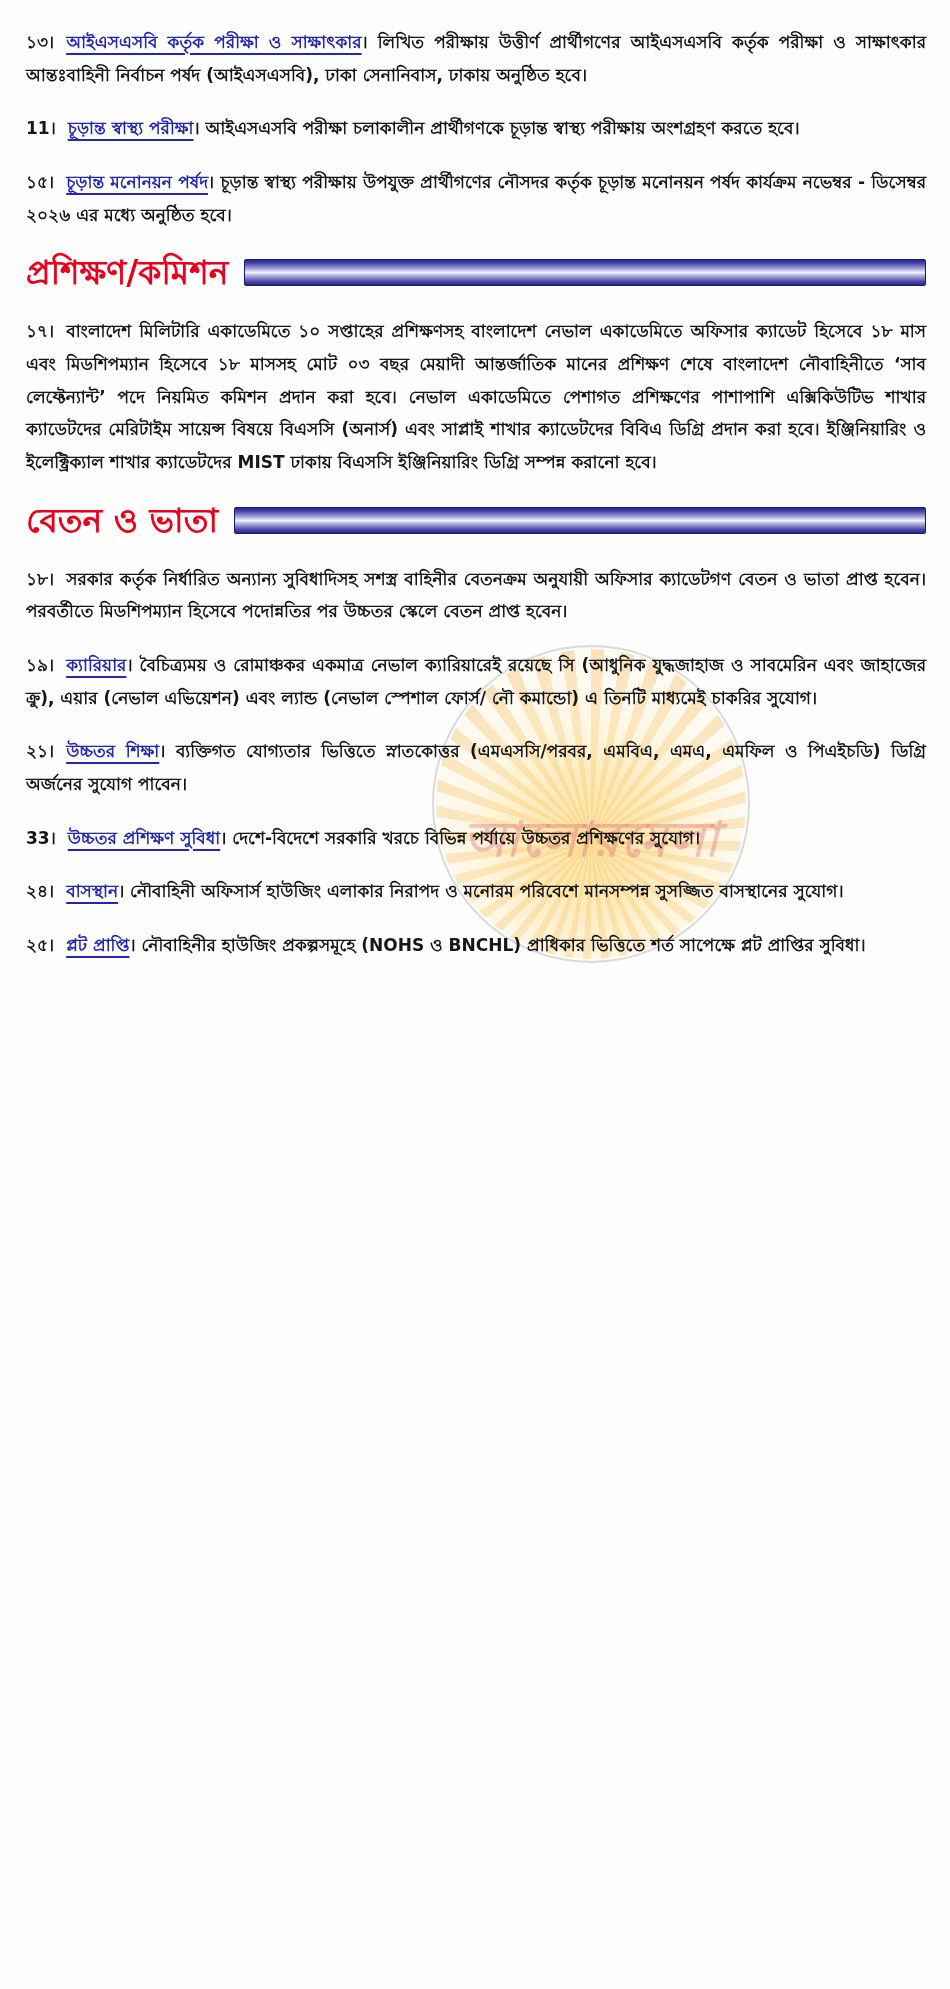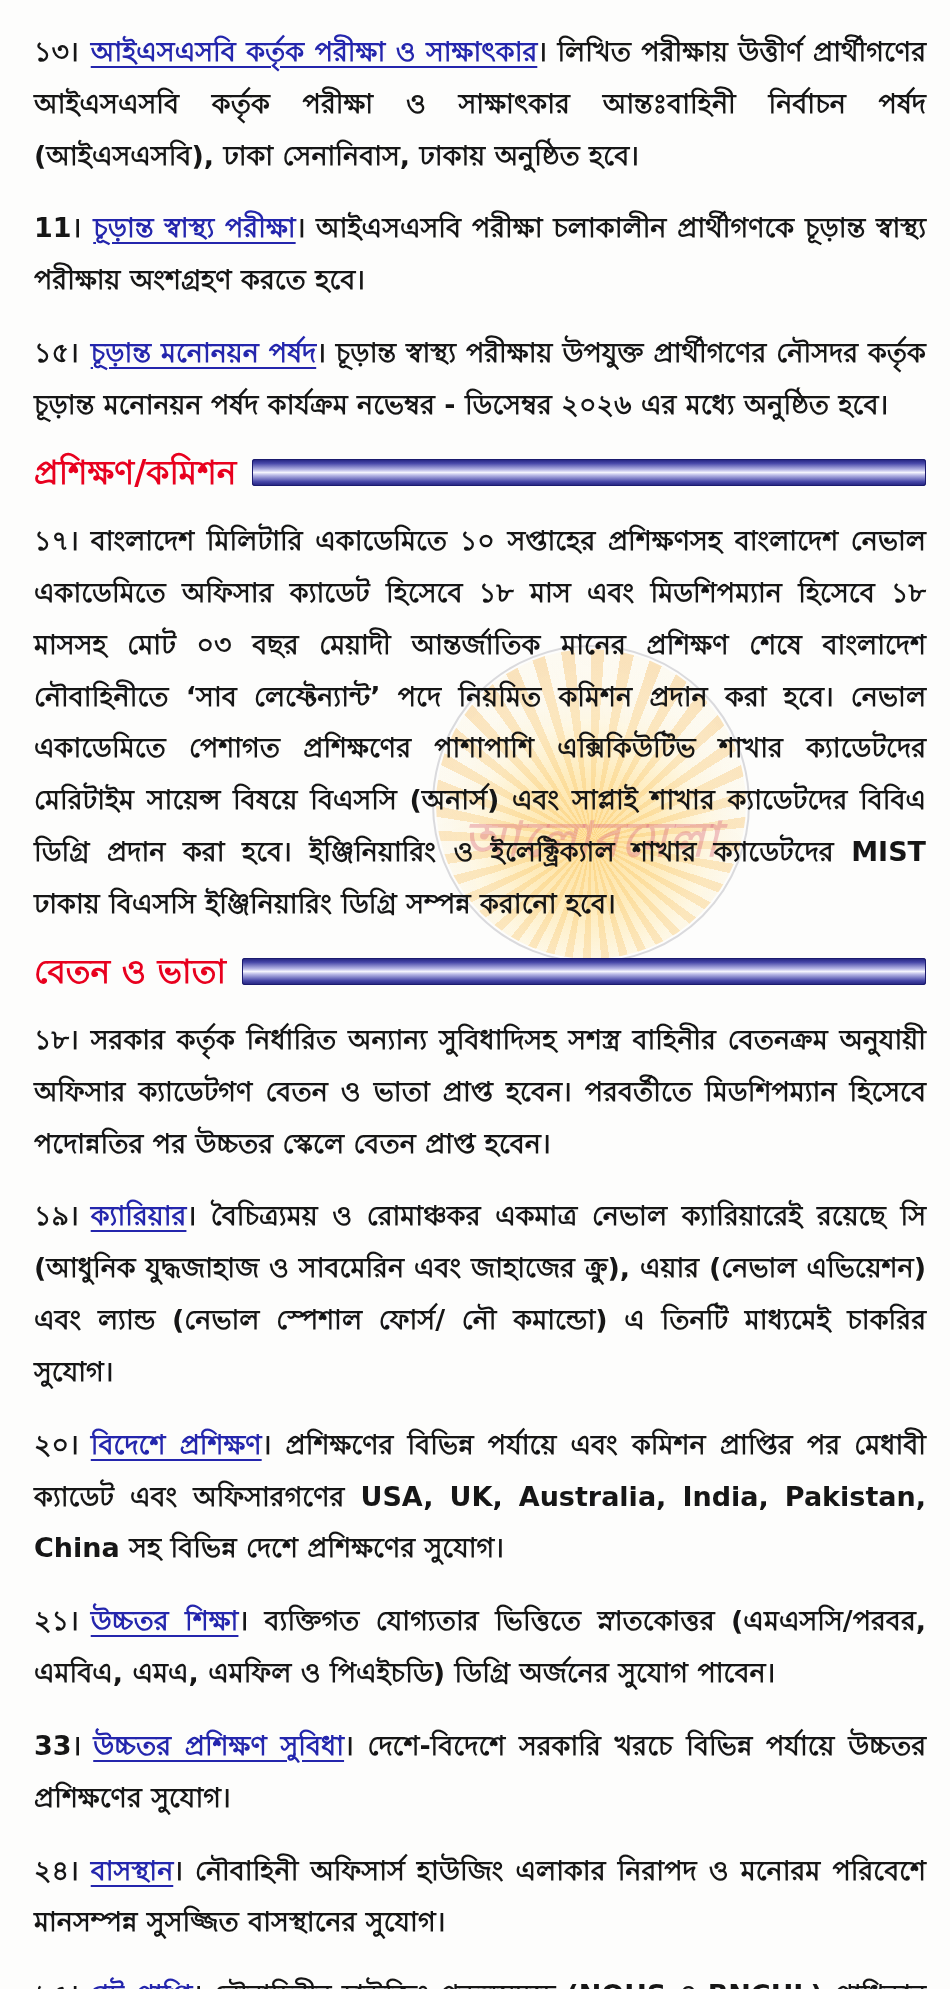--- a/index.html
+++ b/index.html
@@ -2,42 +2,42 @@
 <html lang="bn"><head>
 <meta charset="utf-8">
 <style>
   html,body{margin:0;padding:0;background:#ffffff;}
   body{width:950px;font-family:"DejaVu Sans","Liberation Sans",sans-serif;}
   main{position:relative;width:950px;min-height:1989px;background:#fdfdfc;overflow:hidden;}
 
   .content{position:relative;z-index:1;padding:26px 24px 30px 26px;}
 
   .para{
-    margin:0 0 21px 8px;
-    font-size:27px;
+    margin:0 0 21px 0;
+    font-size:17px;
     line-height:1.92;
     color:#161616;
     font-weight:600;
     text-align:justify;
   }
   .num{margin-right:12px;}
   .lead{
     color:#2426ad;
     font-weight:700;
     text-decoration:underline;
     text-decoration-color:#2426ad;
     text-decoration-thickness:2px;
     text-underline-offset:5px;
   }
 
   .section{
     display:flex;
     align-items:center;
     gap:16px;
-    margin:10px 0 22px 8px;
+    margin:10px 0 22px 0;
   }
   .sec-title{
     color:#e8001e;
     font-size:33px;
     font-weight:700;
     line-height:1.25;
     white-space:nowrap;
   }
   .sec-bar{
     flex:1;
@@ -129,21 +129,20 @@
     <div class="section">
       <span class="sec-title">বেতন ও ভাতা</span>
       <span class="sec-bar"></span>
     </div>
 
     <p class="para"><span class="num">১৮।</span><span>সরকার কর্তৃক নির্ধারিত অন্যান্য সুবিধাদিসহ সশস্ত্র বাহিনীর বেতনক্রম অনুযায়ী অফিসার ক্যাডেটগণ বেতন ও ভাতা প্রাপ্ত হবেন। পরবর্তীতে মিডশিপম্যান হিসেবে পদোন্নতির পর উচ্চতর স্কেলে বেতন প্রাপ্ত হবেন।</span></p>
 
 
     <p class="para"><span class="num">১৯।</span><span class="lead">ক্যারিয়ার</span><span>। বৈচিত্র্যময় ও রোমাঞ্চকর একমাত্র নেভাল ক্যারিয়ারেই রয়েছে সি (আধুনিক যুদ্ধজাহাজ ও সাবমেরিন এবং জাহাজের ক্রু), এয়ার (নেভাল এভিয়েশন) এবং ল্যান্ড (নেভাল স্পেশাল ফোর্স/ নৌ কমান্ডো) এ তিনটি মাধ্যমেই চাকরির সুযোগ।</span></p>
 
-    <p class="para"><span class="num">২০।</span><span class="lead">বিদেশে প্রশিক্ষণ</span><span>। প্রশিক্ষণের বিভিন্ন পর্যায়ে এবং কমিশন প্রাপ্তির পর মেধাবী ক্যাডেট এবং অফিসারগণের USA, UK, Australia, India, Pakistan, China সহ বিভিন্ন দেশে প্রশিক্ষণের সুযোগ।</span></p>
 
     <p class="para"><span class="num">২১।</span><span class="lead">উচ্চতর শিক্ষা</span><span>। ব্যক্তিগত যোগ্যতার ভিত্তিতে স্নাতকোত্তর (এমএসসি/পরবর, এমবিএ, এমএ, এমফিল ও পিএইচডি) ডিগ্রি অর্জনের সুযোগ পাবেন।</span></p>
 
     <p class="para"><span class="num">33।</span><span class="lead">উচ্চতর প্রশিক্ষণ সুবিধা</span><span>। দেশে-বিদেশে সরকারি খরচে বিভিন্ন পর্যায়ে উচ্চতর প্রশিক্ষণের সুযোগ।</span></p>
 
 
     <p class="para"><span class="num">২৪।</span><span class="lead">বাসস্থান</span><span>। নৌবাহিনী অফিসার্স হাউজিং এলাকার নিরাপদ ও মনোরম পরিবেশে মানসম্পন্ন সুসজ্জিত বাসস্থানের সুযোগ।</span></p>
 
     <p class="para"><span class="num">২৫।</span><span class="lead">প্লট প্রাপ্তি</span><span>। নৌবাহিনীর হাউজিং প্রকল্পসমূহে (NOHS ও BNCHL) প্রাধিকার ভিত্তিতে শর্ত সাপেক্ষে প্লট প্রাপ্তির সুবিধা।</span></p>
 

